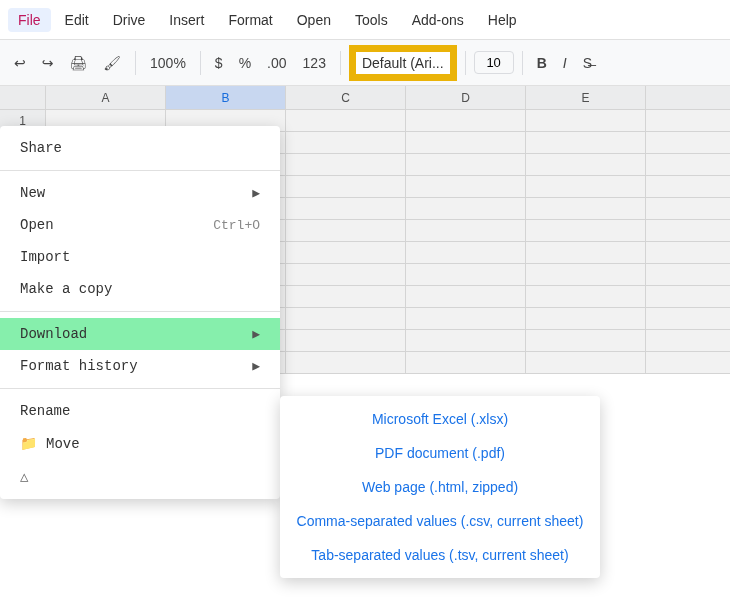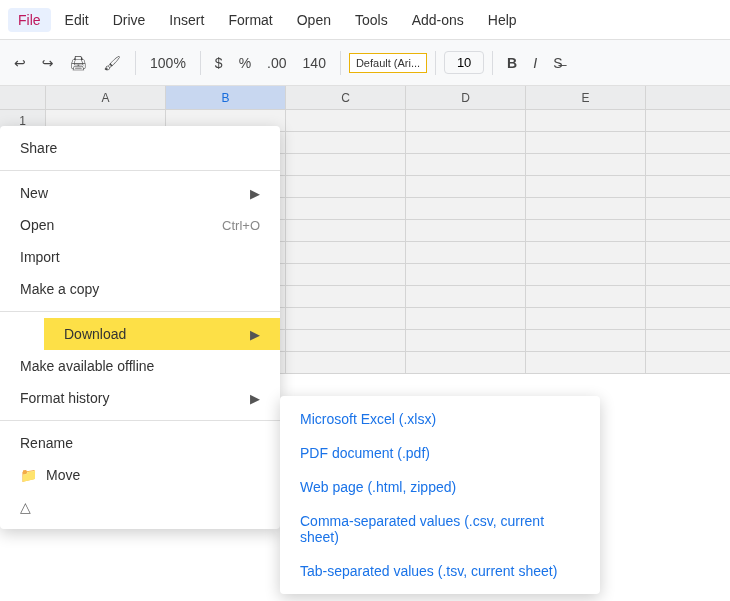--- a/index.html
+++ b/index.html
@@ -54,24 +54,24 @@
       font-size: 14px;
       border-radius: 2px;
     }
     .toolbar-separator {
       width: 1px;
       height: 24px;
       background: #dadce0;
       margin: 0 4px;
     }
     .toolbar-font-select {
-      border: 1px solid #eab308;
+      border: 7px solid #eab308;
       padding: 3px 6px;
       border-radius: 0;
-      font-size: 11px;
+      font-size: 14px;
       background: #fff;
       color: #333;
     }
     .toolbar-num {
       width: 40px;
       text-align: center;
       border: 1px solid #dadce0;
       border-radius: 4px;
       padding: 3px 4px;
       font-size: 13px;
@@ -156,24 +156,24 @@
       padding: 6px 0;
     }
     .menu-item {
       display: flex;
       align-items: center;
       justify-content: space-between;
       padding: 8px 20px;
       cursor: pointer;
       color: #333;
       font-size: 14px;
+      font-family: Liberation Mono, monospace;
     }
     .menu-item.active {
-      background: #fde047;
-      margin-left: 44px;
+      background: #86efac;
     }
     .menu-item .shortcut {
       color: #888;
       font-size: 13px;
       margin-left: 16px;
     }
     .menu-item .arrow {
       color: #555;
       font-size: 13px;
     }
@@ -201,24 +201,25 @@
       width: 320px;
       background: #fff;
       box-shadow: 0 4px 16px rgba(0,0,0,0.2);
       z-index: 101;
       border-radius: 4px;
       padding: 6px 0;
     }
     .submenu-item {
       display: flex;
       align-items: center;
-      padding: 9px 20px;
+      padding: 9px 12px;
       cursor: pointer;
       color: #1a73e8;
       font-size: 14px;
+      justify-content: center;
     }
   </style>
 </head>
 <body>
 
 <div class="menubar">
   <div class="menubar-item active">File</div>
   <div class="menubar-item">Edit</div>
   <div class="menubar-item">Drive</div>
   <div class="menubar-item">Insert</div>
@@ -233,21 +234,21 @@
   <button class="toolbar-btn">↩</button>
   <button class="toolbar-btn">↪</button>
   <button class="toolbar-btn">🖨</button>
   <button class="toolbar-btn">🖌</button>
   <div class="toolbar-separator"></div>
   <span class="toolbar-btn">100%</span>
   <div class="toolbar-separator"></div>
   <button class="toolbar-btn">$</button>
   <button class="toolbar-btn">%</button>
   <span class="toolbar-btn">.00</span>
-  <span class="toolbar-btn">140</span>
+  <span class="toolbar-btn">123</span>
   <div class="toolbar-separator"></div>
   <span class="toolbar-font-select">Default (Ari...</span>
   <div class="toolbar-separator"></div>
   <span class="toolbar-num">10</span>
   <div class="toolbar-separator"></div>
   <button class="toolbar-btn" style="font-weight:bold;"><span>B</span></button>
   <button class="toolbar-btn" style="font-style:italic;"><span>I</span></button>
   <button class="toolbar-btn">S̶</button>
 </div>
 
@@ -392,25 +393,20 @@
     </div>
     <div class="menu-divider"></div>
     <div class="menu-item active">
       <span class="menu-item-left">
         <span>Download</span>
       </span>
       <span class="arrow">▶</span>
     </div>
     <div class="menu-item">
       <span class="menu-item-left">
-        <span>Make available offline</span>
-      </span>
-    </div>
-    <div class="menu-item">
-      <span class="menu-item-left">
         <span>Format history</span>
       </span>
       <span class="arrow">▶</span>
     </div>
     <div class="menu-divider"></div>
     <div class="menu-item">
       <span class="menu-item-left">
         <span>Rename</span>
       </span>
     </div>

